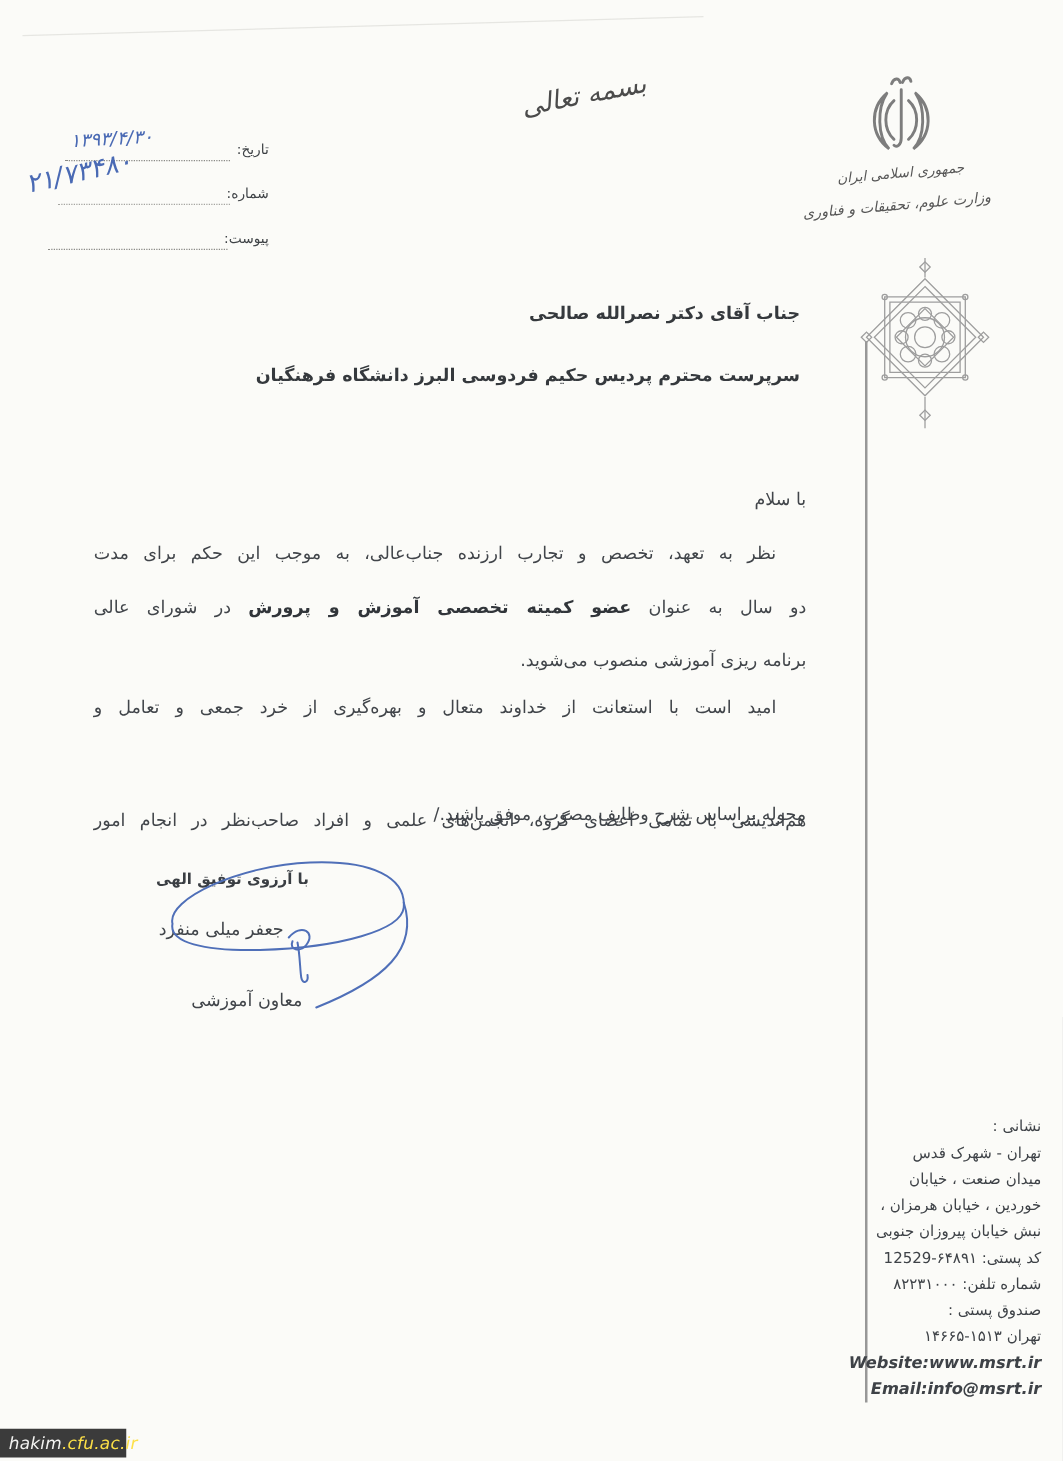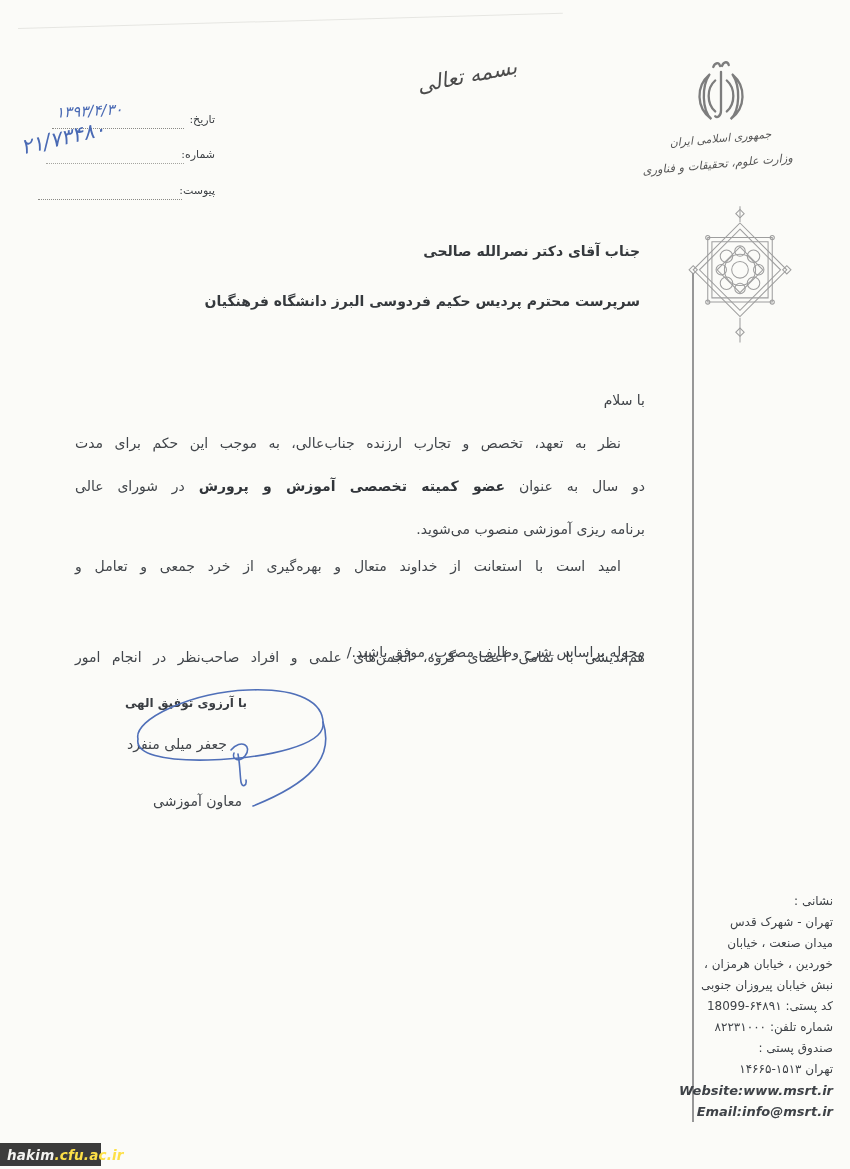--- a/index.html
+++ b/index.html
@@ -64,21 +64,21 @@
   .sig-title{left:135px;top:793px;width:125px;text-align:center;font-size:14px;letter-spacing:1px;white-space:nowrap;}
   .sig-svg{left:103px;top:684px;width:238px;height:140px;}
   
   .footer{right:17px;top:891px;width:170px;font-size:12px;line-height:21px;color:#3e4247;text-align:right;}
   .footer .num{direction:ltr;unicode-bidi:isolate;display:inline-block;}
   .latin{direction:ltr;font-weight:700;font-style:italic;font-size:13px;}
   
   .watermark{
     left:0;top:1143px;width:101px;height:23px;background:#3b3b3b;
     display:flex;align-items:center;padding-left:7px;box-sizing:border-box;
-    direction:ltr;font-style:italic;font-weight:700;font-size:13.5px;letter-spacing:.2px;
+    direction:ltr;font-style:italic;font-weight:400;font-size:13.5px;letter-spacing:.2px;
   }
   .wm-prefix{color:#f3f3f1;}
   .wm-suffix{color:#fde047;}
 </style>
 </head>
 <body>
 
 <div class="page">
 
   <div class="abs crease"></div>
@@ -162,21 +162,21 @@
       <path d="M135 70 C137 80 137 92 138 98 C139 104 144 102 143 96"></path>
     </g>
   </svg>
 
   <div class="abs footer">
     <div>نشانی :</div>
     <div>تهران - شهرک قدس</div>
     <div>میدان صنعت ، خیابان</div>
     <div>خوردین ، خیابان هرمزان ،</div>
     <div>نبش خیابان پیروزان جنوبی</div>
-    <div><span>کد پستی:</span> <span class="num">18099-۶۴۸۹۱</span></div>
+    <div><span>کد پستی:</span> <span class="num">12529-۶۴۸۹۱</span></div>
     <div><span>شماره تلفن:</span> <span class="num">۸۲۲۳۱۰۰۰</span></div>
     <div>صندوق پستی :</div>
     <div><span>تهران</span> <span class="num">۱۴۶۶۵-۱۵۱۳</span></div>
     <div class="latin">Website:www.msrt.ir</div>
     <div class="latin">Email:info@msrt.ir</div>
   </div>
 
   <div class="abs watermark">
     <span class="wm-prefix">hakim</span>
       <span class="wm-suffix">.cfu.ac.ir</span>

